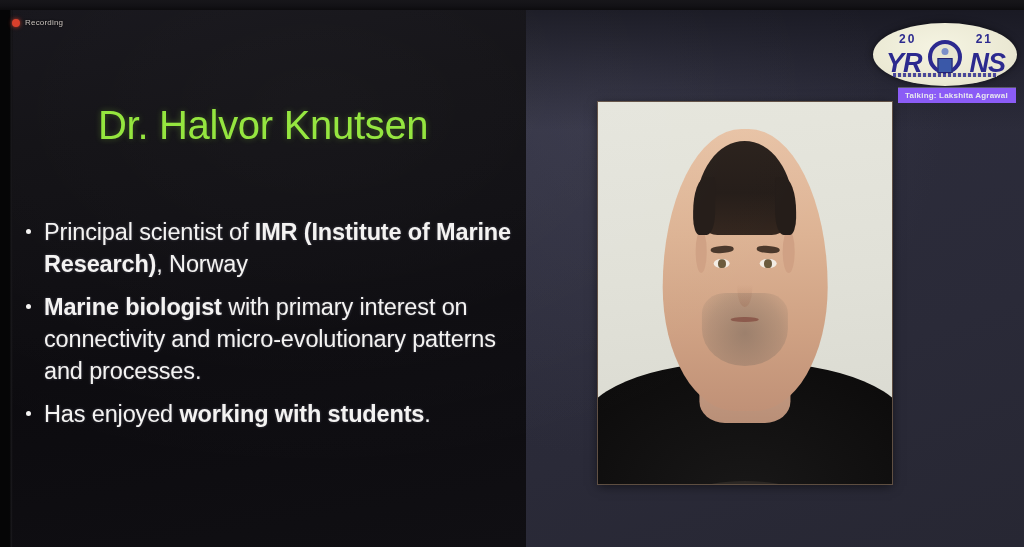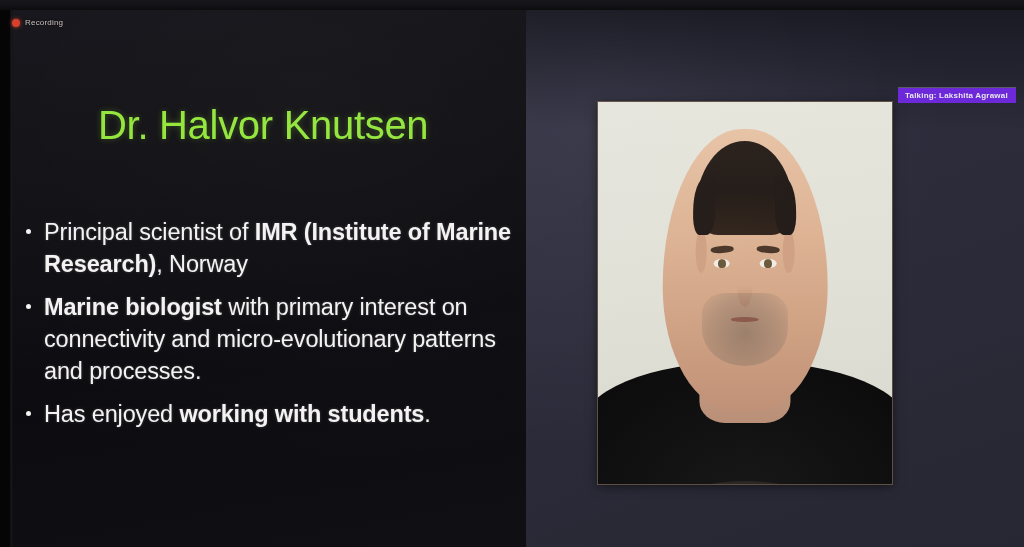--- a/index.html
+++ b/index.html
@@ -288,21 +288,21 @@
     width:104px; height:4px;
     background:repeating-linear-gradient(90deg,#2c2a8f 0 3px, #d8d5be 3px 5px);
     opacity:.85;
   }
 
   
   .talking {
     position:absolute; left:898px; top:87px;
     min-width:118px;
     padding:3px 7px;
-    background:#6d28d9;
+    background:#8b5cf6;
     color:#e8e8ef;
     font-size:8px; font-weight:700;
     letter-spacing:.2px;
     white-space:nowrap;
     z-index:35;
     border-top:1px solid #5a5a6a;
   }
 
   
   .bloom {
@@ -355,17 +355,29 @@
         </div>
       <div class="ph-eye r">
           <i></i>
         </div>
       <div class="ph-nose"></div>
       <div class="ph-mouth"></div>
       <div class="ph-hair"></div>
     </div>
   </div>
 
+  <div class="logo">
+    <div class="logo-oval"></div>
+    <span class="logo-20">20</span>
+    <span class="logo-21">21</span>
+    <span class="logo-yr">YR</span>
+    <span class="logo-ns">NS</span>
+    <div class="logo-o">
+      <div class="logo-o-cap"></div>
+      <div class="logo-o-inner"></div>
+    </div>
+    <div class="logo-tag"></div>
+  </div>
 
   <div class="talking">Talking: Lakshita Agrawal</div>
 
   <div class="bloom"></div>
 </div>
 
 </body></html>

